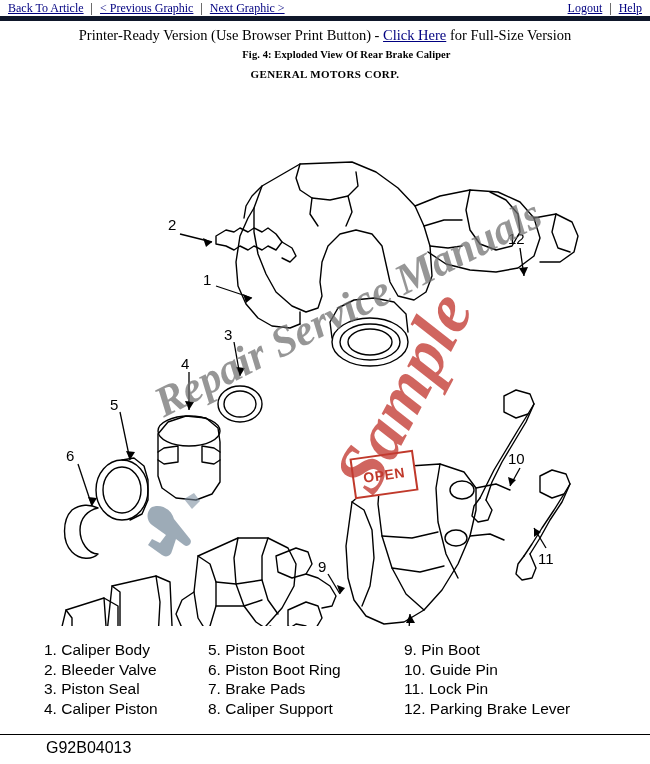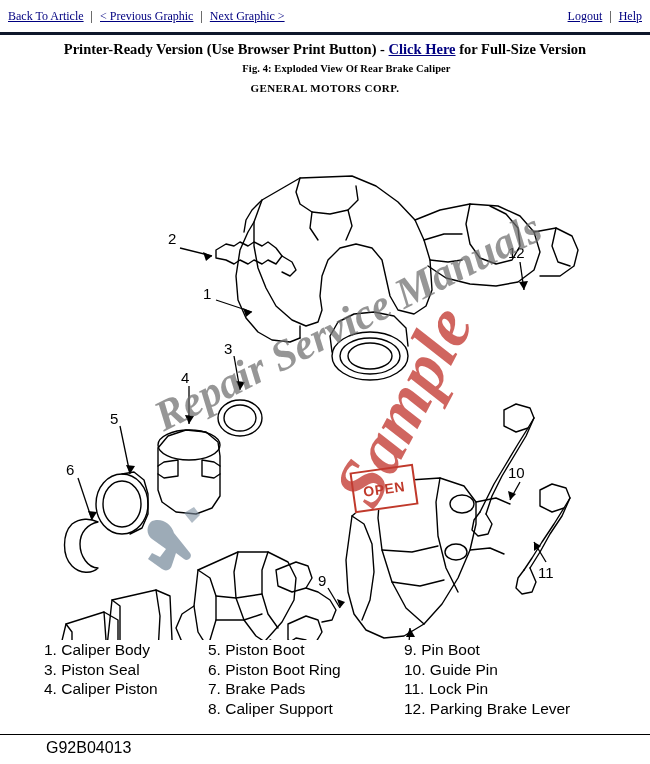--- a/index.html
+++ b/index.html
@@ -17,22 +17,22 @@
   }
   .page {
     position: relative;
     width: 650px;
     height: 764px;
     box-sizing: border-box;
   }
   
   .navbar {
     position: relative;
-    height: 35px;
-    border-bottom: 3px solid #0f172a;
+    height: 21px;
+    border-bottom: 5px solid #0f172a;
     font-family: "Liberation Serif", serif;
     font-size: 12px;
     padding: 0 8px;
     box-sizing: border-box;
     display: flex;
     align-items: center;
   }
   .navbar .left-group {
     display: flex;
     align-items: center;
@@ -56,21 +56,21 @@
     color: #000;
     font-size: 12px;
   }
   
   .header {
     text-align: center;
     padding-top: 4px;
   }
   .printer-line {
     font-size: 14.5px;
-    font-weight: bold;
+    font-weight: normal;
     line-height: 20px;
   }
   .printer-line .click-here {
     color: #000080;
     text-decoration: underline;
     cursor: pointer;
   }
   .fig-line {
     font-size: 10.5px;
     font-weight: bold;
@@ -384,20 +384,21 @@
     <div class="open-badge">
       <span>OPEN</span>
     </div>
 
     <div class="wm-sample">Sample</div>
   </div>
 
   <div class="legend">
     <div class="legend-col c1">
       <div class="legend-item">1. Caliper Body</div>
+      <div class="legend-item">2. Bleeder Valve</div>
       <div class="legend-item">3. Piston Seal</div>
       <div class="legend-item">4. Caliper Piston</div>
     </div>
     <div class="legend-col c2">
       <div class="legend-item">5. Piston Boot</div>
       <div class="legend-item">6. Piston Boot Ring</div>
       <div class="legend-item">7. Brake Pads</div>
       <div class="legend-item">8. Caliper Support</div>
     </div>
     <div class="legend-col c3">

